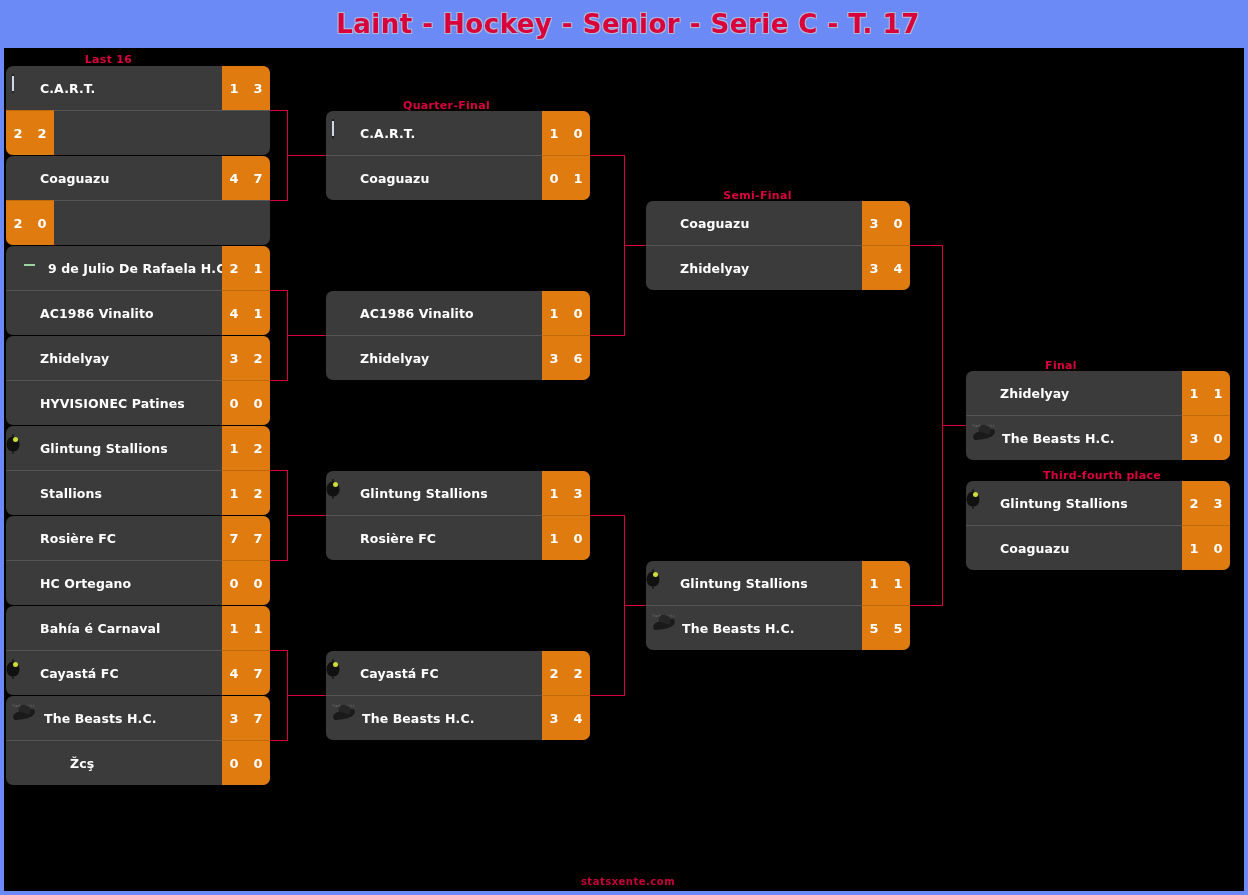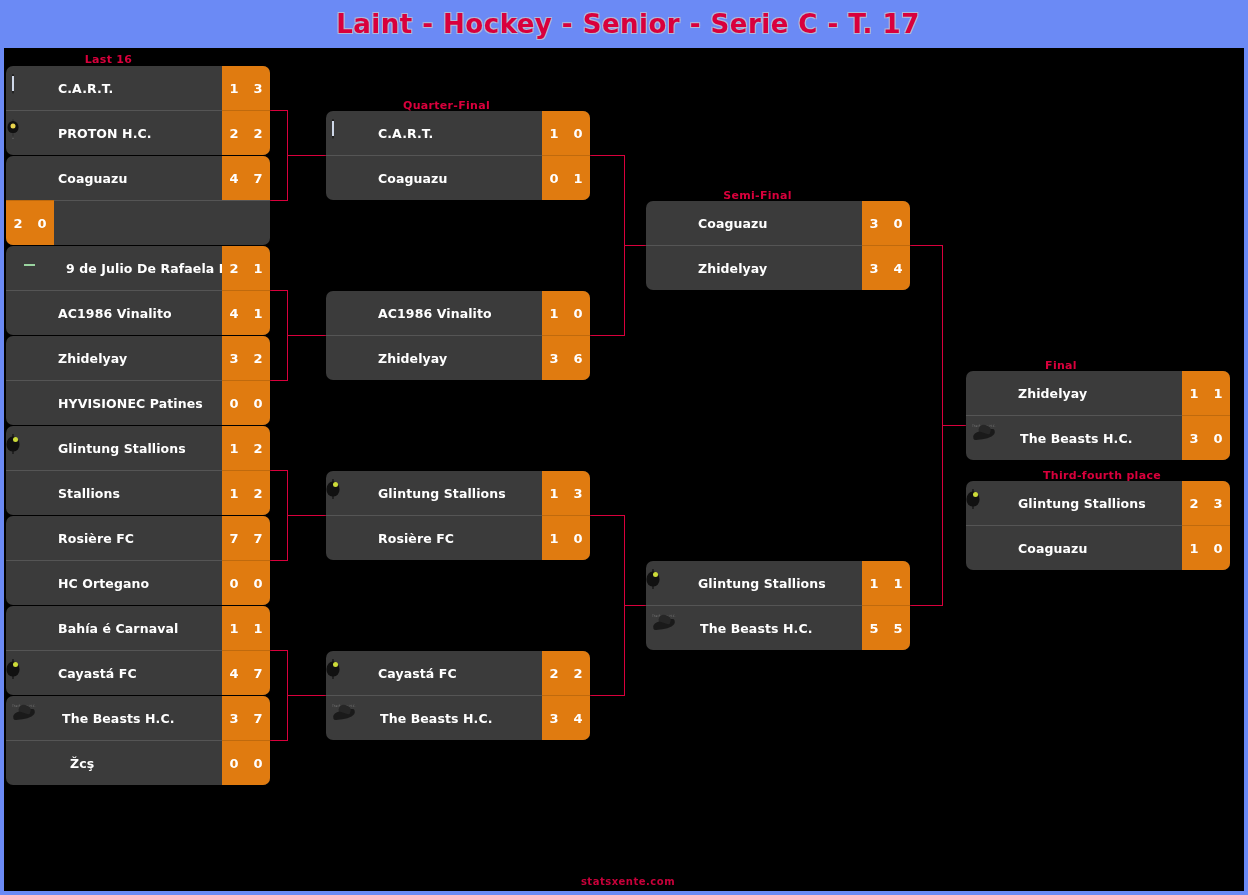--- a/index.html
+++ b/index.html
@@ -33,21 +33,21 @@
   .match .rows{position:absolute;left:0;top:0;right:0;bottom:0;display:flex;flex-direction:column;}
   .row{flex:1;display:flex;align-items:center;position:relative;min-height:0;}
   .row + .row{border-top:1px solid #555;}
   .teamcell{
     flex:1;display:flex;align-items:center;gap:2px;padding-left:6px;
     min-width:0;overflow:hidden;
   }
   .crest{width:26px;height:28px;flex:0 0 26px;position:relative;}
   .tname{
     color:#fff;font-size:12.5px;font-weight:bold;white-space:nowrap;
-    overflow:hidden;text-overflow:clip;letter-spacing:.1px;margin-left:18px;
+    overflow:hidden;text-overflow:clip;letter-spacing:.1px;
   }
   .scorebox{
     flex:0 0 auto;background:#e07b10;height:100%;display:flex;align-items:center;
     justify-content:center;gap:0;
   }
   .sc{
     color:#fff;font-size:13px;font-weight:bold;width:50%;text-align:center;
     display:flex;align-items:center;justify-content:center;height:100%;
   }
   .scorebox .sc + .sc{}
@@ -188,24 +188,20 @@
       <div class="teamcell">
           <span class="crest"><span class="circlecrest"></span></span>
           <span class="tname">C.A.R.T.</span>
         </div>
       <div class="scorebox" style="width:48px;">
           <span class="sc">1</span>
           <span class="sc">3</span>
         </div>
     </div>
     <div class="row second">
-      <div class="teamcell">
-          <span class="crest"><span class="roundplate"><span class="top"></span><span class="mid"></span><span class="dot"></span></span></span>
-          <span class="tname">PROTON H.C.</span>
-        </div>
       <div class="scorebox" style="width:48px;">
           <span class="sc">2</span>
           <span class="sc">2</span>
         </div>
     </div>
   </div>
 </div>
 
 <div class="match" style="left:2px;top:156px;width:264px;height:89px;">
   <div class="rows">

